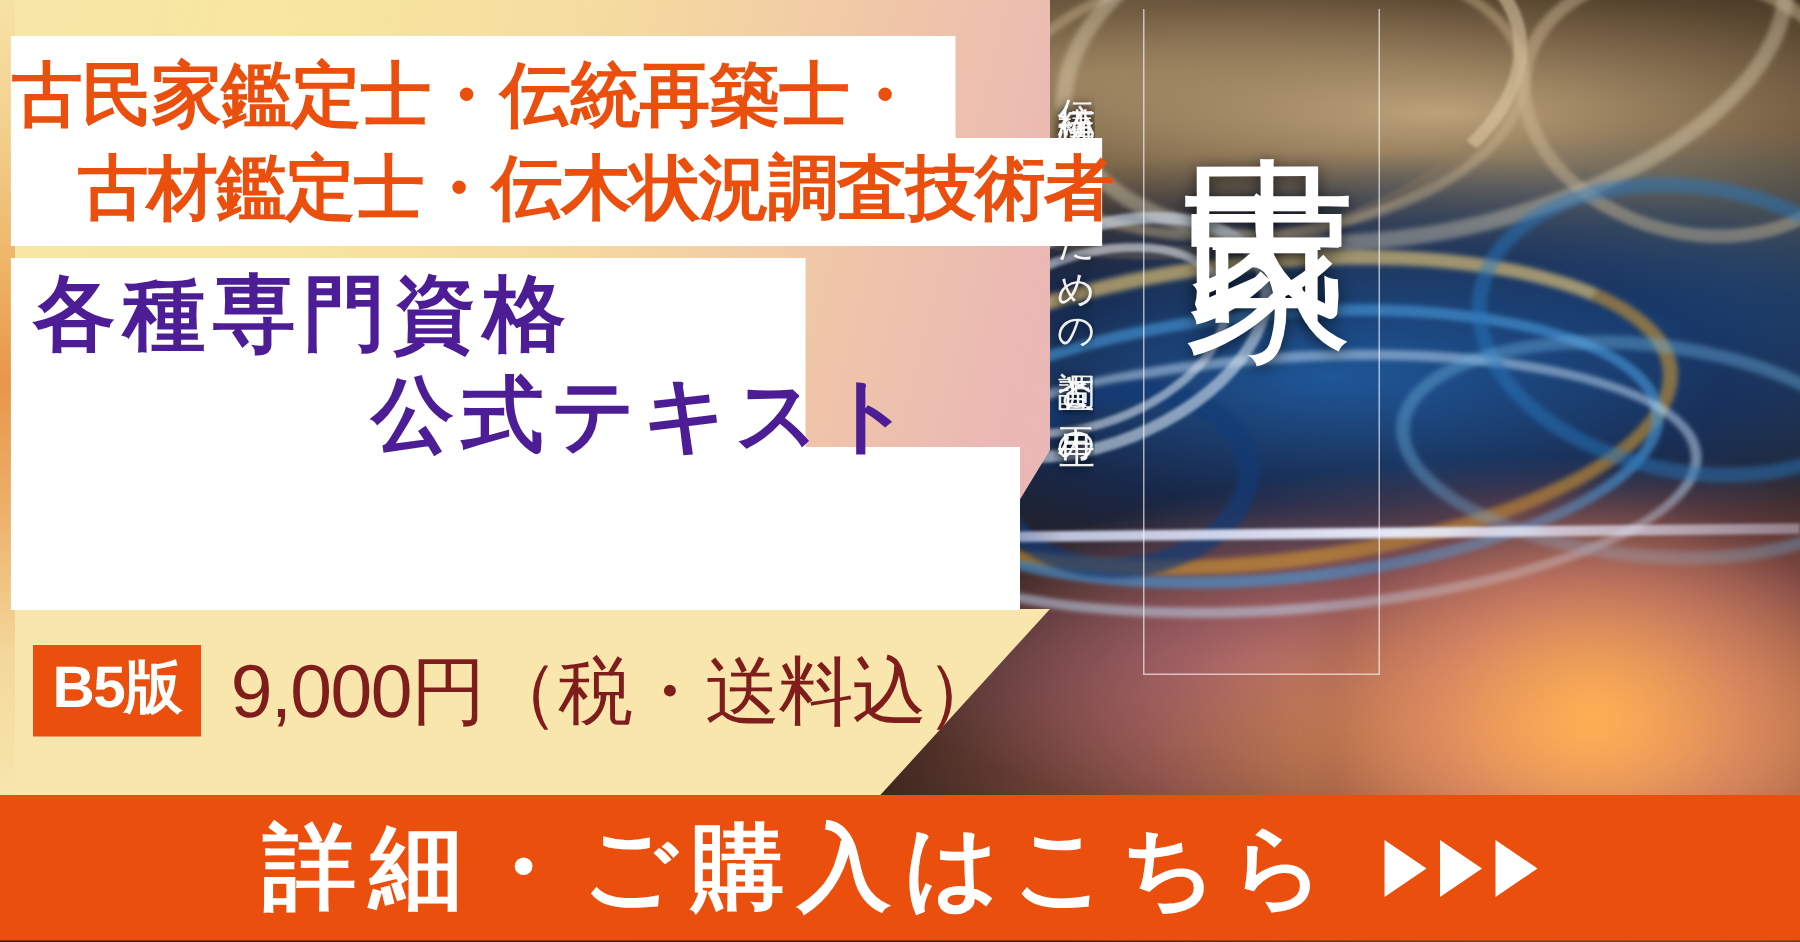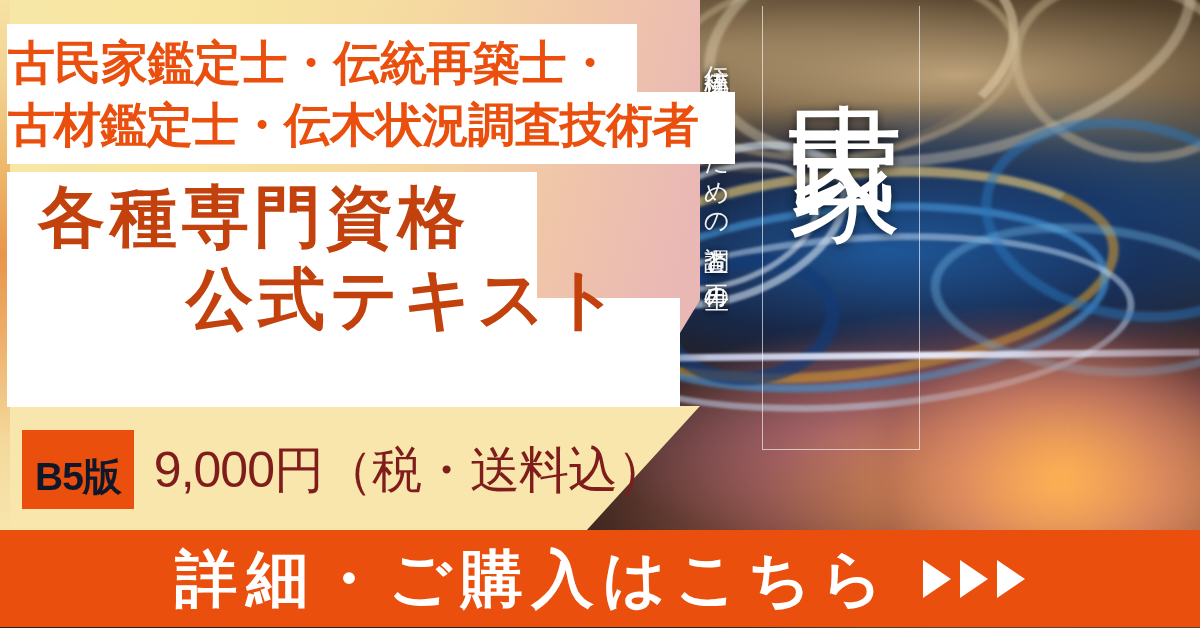--- a/index.html
+++ b/index.html
@@ -227,66 +227,66 @@
     left:8px; top:32px;
     width:720px;
     font-family:"Liberation Sans", "DejaVu Sans", sans-serif;
     font-weight:700;
     font-size:47px;
     line-height:1.31;
     letter-spacing:-0.5px;
     color:#ea4f0d;
     white-space:nowrap;
   }
-  .credentials .line2 { letter-spacing:-1px; }
+  .credentials .line2 { letter-spacing:-1px;margin-left:44px; }
 
   
 
   .headline {
     position:absolute;
     left:0; top:176px;
     width:690px;
     font-family:"Liberation Sans", "DejaVu Sans", sans-serif;
     font-weight:700;
-    color:#c2410c;
-    font-size:67px;
+    color:#4c1d95;
+    font-size:55px;
     line-height:1.22;
     white-space:nowrap;
-    padding-left:16px;
   }
   .headline .hl1 {
     display:block;
     padding-left:22px;
     letter-spacing:5px;
   }
   .headline .hl2 {
     display:block;
     padding-left:170px;
     letter-spacing:5px;
+    text-align:center;
   }
 
   
 
   .price-row {
     position:absolute;
     left:22px; top:430px;
     display:flex;
     align-items:center;
     gap:20px;
   }
 
   .badge {
     background:#ea4f0d;
-    color:#0f172a;
+    color:#ffffff;
     font-family:"Liberation Sans", "DejaVu Sans", sans-serif;
     font-weight:700;
     font-size:39px;
     letter-spacing:-1px;
     line-height:1;
-    padding:27px 13px 13px 13px;
+    padding:9px 13px 13px 13px;
     white-space:nowrap;
   }
 
   .price-text {
     color:#7f1d1d;
     font-family:"Liberation Sans", "DejaVu Sans", sans-serif;
     font-weight:400;
     font-size:50px;
     letter-spacing:-1px;
     line-height:1;

